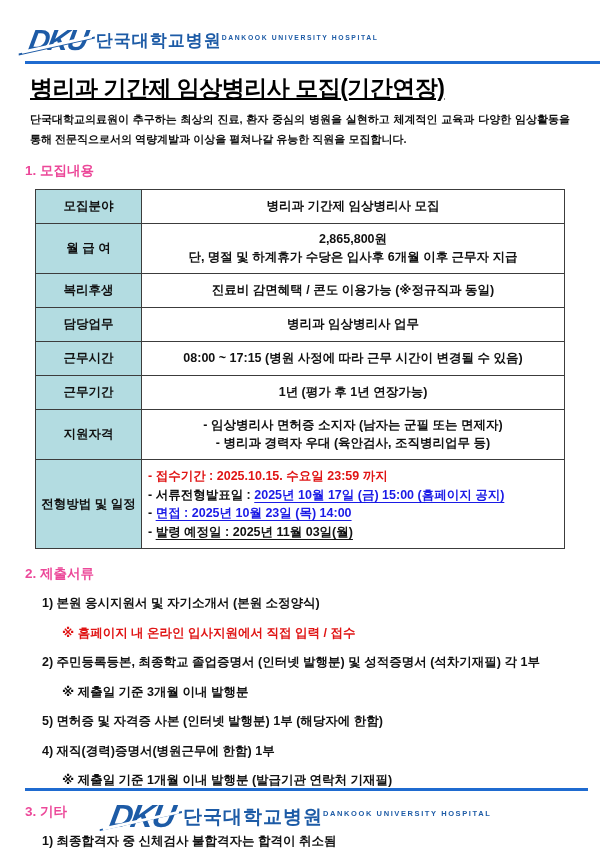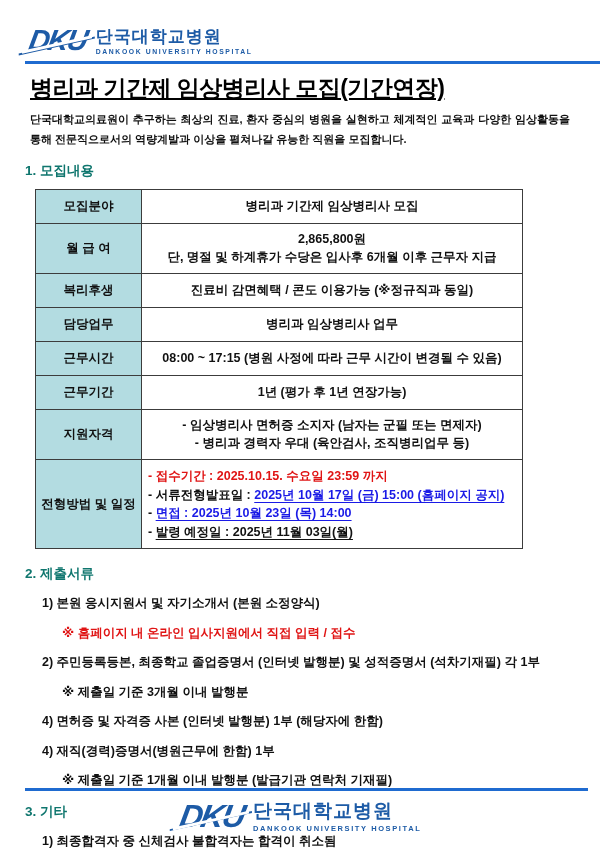--- a/index.html
+++ b/index.html
@@ -21,41 +21,41 @@
     padding:0 3px 2px 1px;
   }
   .logo-mark::after { 
     content:""; position:absolute; left:-5px; right:-3px; top:56%;
     height:2.5px; background:#ffffff; transform:rotate(-13deg);
   }
   .logo-mark::before { 
     content:""; position:absolute; left:-8px; right:-6px; top:60%;
     height:1.5px; background:#1d5ba6; transform:rotate(-13deg);
   }
-  .logo-text { display:flex; flex-direction:column; }
+  .logo-text { display:flex; flex-direction:row; }
   .logo-ko { font-size:17px; font-weight:800; color:#1d5ba6; letter-spacing:1px; line-height:1.1; }
   .logo-en { font-size:6.8px; font-weight:700; color:#1d5ba6; letter-spacing:1.6px; margin-top:2px; }
 
   .rule { height:3px; background:#1f6bd0; }
   .rule-top { margin:4px 0 0 25px; }
   .rule-bottom { position:absolute; left:25px; right:12px; top:788px; }
 
   .footer-logo { position:absolute; top:800px; left:0; right:0; display:flex; justify-content:center; }
   .footer-logo .logo-mark { font-size:32px; }
   .footer-logo .logo-ko { font-size:19px; }
   .footer-logo .logo-en { font-size:7.5px; }
 
   
   .doc-title { margin:9px 0 5px 30px; font-size:23px; font-weight:800; letter-spacing:-0.5px; color:#000;text-decoration:underline; }
   .intro { margin:2px 30px 0 30px; font-size:11px; line-height:20px; text-align:justify; color:#111; }
 
-  .sec-head { margin:13px 0 0 25px; font-size:13.5px; font-weight:700; color:#0f766e; }
+  .sec-head { margin:13px 0 0 25px; font-size:13.5px; font-weight:700; color:#ec4899; }
 
   
-  table.recruit { margin:9px 0 16px 35px; width:488px; border-collapse:collapse; table-layout:fixed; }
+  table.recruit { margin:9px 0 16px 35px; width:530px; border-collapse:collapse; table-layout:fixed; }
   table.recruit td { border:1px solid #3c3c3c; font-size:12.5px; vertical-align:middle; }
   td.th { width:106px; background:#b3dce1; text-align:center; font-weight:700; padding:8px 2px; }
   td.val { text-align:center; font-weight:600; padding:7px 6px; line-height:17.5px; }
   td.val.left { text-align:left; line-height:18.5px; }
   .red  { color:#e01414; font-weight:700; }
   .blue-link { color:#1a1ae6; font-weight:700; text-decoration:underline; text-underline-offset:3px; }
   .black-link { color:#111; font-weight:700; text-decoration:underline; text-underline-offset:3px; }
 
   
   .list { margin:4px 0 0 42px; font-size:12.5px; line-height:18.5px; color:#111; }
@@ -131,21 +131,21 @@
       </tr>
     </tbody>
   </table>
 
   <div class="sec-head">2. 제출서류</div>
   <div class="list">
     <div class="row">1) 본원 응시지원서 및 자기소개서 (본원 소정양식)</div>
     <div class="row note red">※ 홈페이지 내 온라인 입사지원에서 직접 입력 / 접수</div>
     <div class="row">2) 주민등록등본, 최종학교 졸업증명서 (인터넷 발행분) 및 성적증명서 (석차기재필) 각 1부</div>
     <div class="row note">※ 제출일 기준 3개월 이내 발행분</div>
-    <div class="row">4) 면허증 및 자격증 사본 (인터넷 발행분) 1부 (해당자에 한함)</div>
+    <div class="row">5) 면허증 및 자격증 사본 (인터넷 발행분) 1부 (해당자에 한함)</div>
     <div class="row">4) 재직(경력)증명서(병원근무에 한함) 1부</div>
     <div class="row note">※ 제출일 기준 1개월 이내 발행분 (발급기관 연락처 기재필)</div>
   </div>
 
   <div class="sec-head">3. 기타</div>
   <div class="list">
     <div class="row">1) 최종합격자 중 신체검사 불합격자는 합격이 취소됨</div>
     <div class="row">2) 보훈대상자는 관계법에 의거 우대함(해당증명서 첨부)</div>
     <div class="row">3) 문의사항 : 본원 인사팀 (☎041-550-7604)</div>
     <div class="row note red">※ 온라인 입사 지원이며, 관련 지원 서류는 온라인으로 등록.</div>

